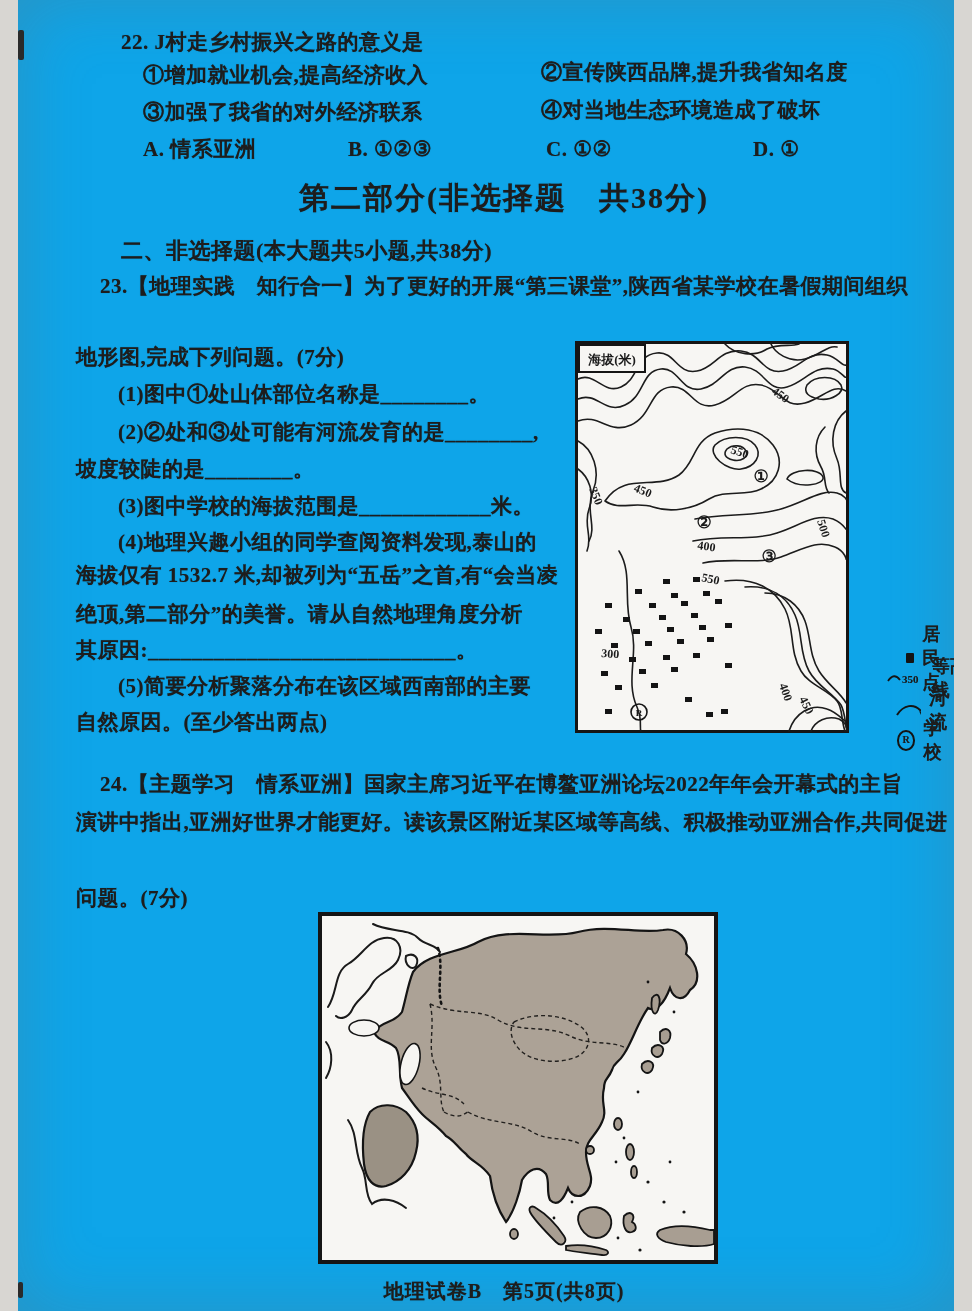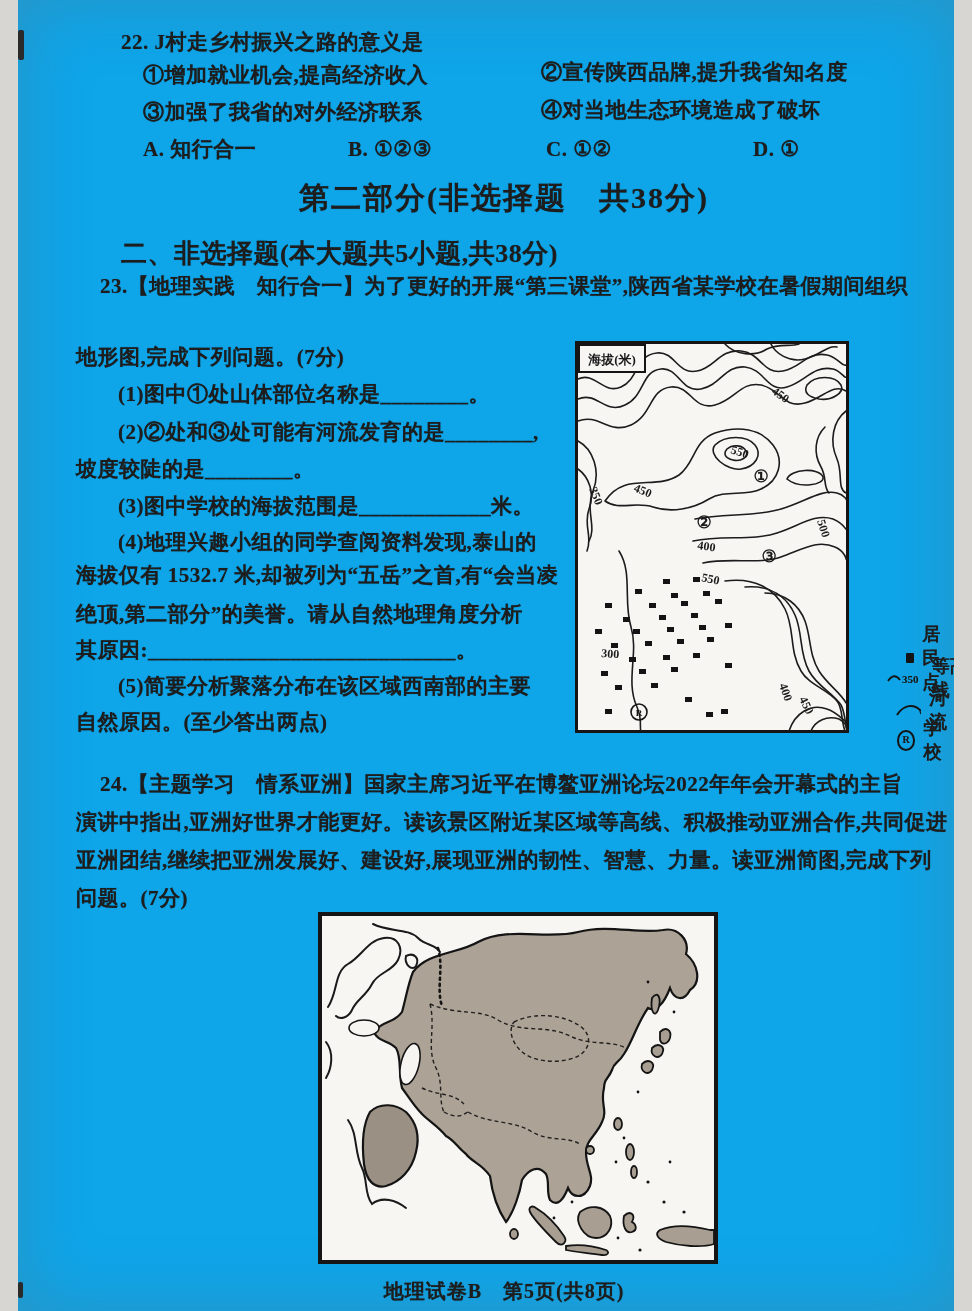--- a/index.html
+++ b/index.html
@@ -9,21 +9,21 @@
     font-family:"Liberation Serif","DejaVu Serif",serif;
     color:#1d1d1d;
     box-shadow:inset 0 0 70px rgba(110,105,98,.28);
   }
   .t{
     position:absolute;white-space:nowrap;font-weight:bold;
     text-shadow:0 0 .7px rgba(25,25,25,.55);
     letter-spacing:.5px;
   }
   .fs21{font-size:21px;line-height:1.2;}
-  .fs22{font-size:26px;line-height:1.2;}
+  .fs22{font-size:22px;line-height:1.2;}
   .title{font-size:30px;letter-spacing:2px;}
   .foot{font-size:20px;letter-spacing:1px;}
   .legend-row{
     position:absolute;display:flex;align-items:center;gap:8px;
     font-size:18px;font-weight:bold;text-shadow:0 0 .6px rgba(25,25,25,.5);margin-left:36px;
   }
   .sq{width:14px;height:10px;background:#141414;border-radius:1px;display:inline-block;}
   .school-circ{
     width:17px;height:17px;border:2px solid #141414;border-radius:50%;
     display:inline-flex;align-items:center;justify-content:center;
@@ -38,21 +38,21 @@
 <div class="page">
 
   <div class="mark" style="left:0;top:30;width:6px;height:30px;top:30px;"></div>
   <div class="mark" style="left:0;top:1282px;width:5px;height:16px;"></div>
 
   <div class="t fs21" style="left:103px;top:30px;">22. J村走乡村振兴之路的意义是</div>
   <div class="t fs21" style="left:125px;top:63px;">①增加就业机会,提高经济收入</div>
   <div class="t fs21" style="left:523px;top:60px;">②宣传陕西品牌,提升我省知名度</div>
   <div class="t fs21" style="left:125px;top:100px;">③加强了我省的对外经济联系</div>
   <div class="t fs21" style="left:523px;top:98px;">④对当地生态环境造成了破坏</div>
-  <div class="t fs21" style="left:125px;top:137px;">A. 知行合一</div>
+  <div class="t fs21" style="left:125px;top:137px;">A. 情系亚洲</div>
   <div class="t fs21" style="left:330px;top:137px;">B. ①②③</div>
   <div class="t fs21" style="left:528px;top:137px;">C. ①②</div>
   <div class="t fs21" style="left:735px;top:137px;">D. ①</div>
 
   <div class="t title" style="left:0;top:178px;width:972px;text-align:center;">第二部分(非选择题　共38分)</div>
   <div class="t fs22" style="left:103px;top:238px;">二、非选择题(本大题共5小题,共38分)</div>
 
   <div class="t fs21" style="left:82px;top:274px;">23.【地理实践　知行合一】为了更好的开展“第三课堂”,陕西省某学校在暑假期间组织</div>
 
   <div class="t fs21" style="left:58px;top:345px;">地形图,完成下列问题。(7分)</div>
@@ -186,21 +186,20 @@
     </svg>
     <span>河流</span>
   </div>
   <div class="legend-row" style="left:843px;top:716px;">
     <span class="school-circ">R</span>
     <span>学校</span>
   </div>
 
   <div class="t fs21" style="left:82px;top:772px;">24.【主题学习　情系亚洲】国家主席习近平在博鳌亚洲论坛2022年年会开幕式的主旨</div>
   <div class="t fs21" style="left:58px;top:810px;">演讲中指出,亚洲好世界才能更好。读该景区附近某区域等高线、积极推动亚洲合作,共同促进</div>
-  <div class="t fs21" style="left:58px;top:848px;">亚洲团结,继续把亚洲发展好、建设好,展现亚洲的韧性、智慧、力量。读亚洲简图,完成下列</div>
   <div class="t fs21" style="left:58px;top:886px;">问题。(7分)</div>
 
   <svg style="position:absolute;left:300px;top:912px;" width="400" height="352" viewBox="0 0 400 352">
     <rect x="2" y="2" width="396" height="348" fill="#f7f6f3" stroke="#151515" stroke-width="4"></rect>
 
     <g fill="none" stroke="#1a1a1a" stroke-width="2" stroke-linecap="round">
       <path d="M10,95 C20,80 16,60 30,52 C44,44 50,28 66,26 C80,24 86,36 80,48 C74,60 60,60 54,72 C48,84 38,88 34,98 C30,106 22,108 18,104"></path>
       <path d="M55,12 C70,20 90,16 100,26 C108,34 118,32 122,40"></path>
       <path d="M88,44 C96,40 102,46 98,54 C94,60 86,52 88,44"></path>
       <path d="M8,130 C16,140 14,156 8,166"></path>

